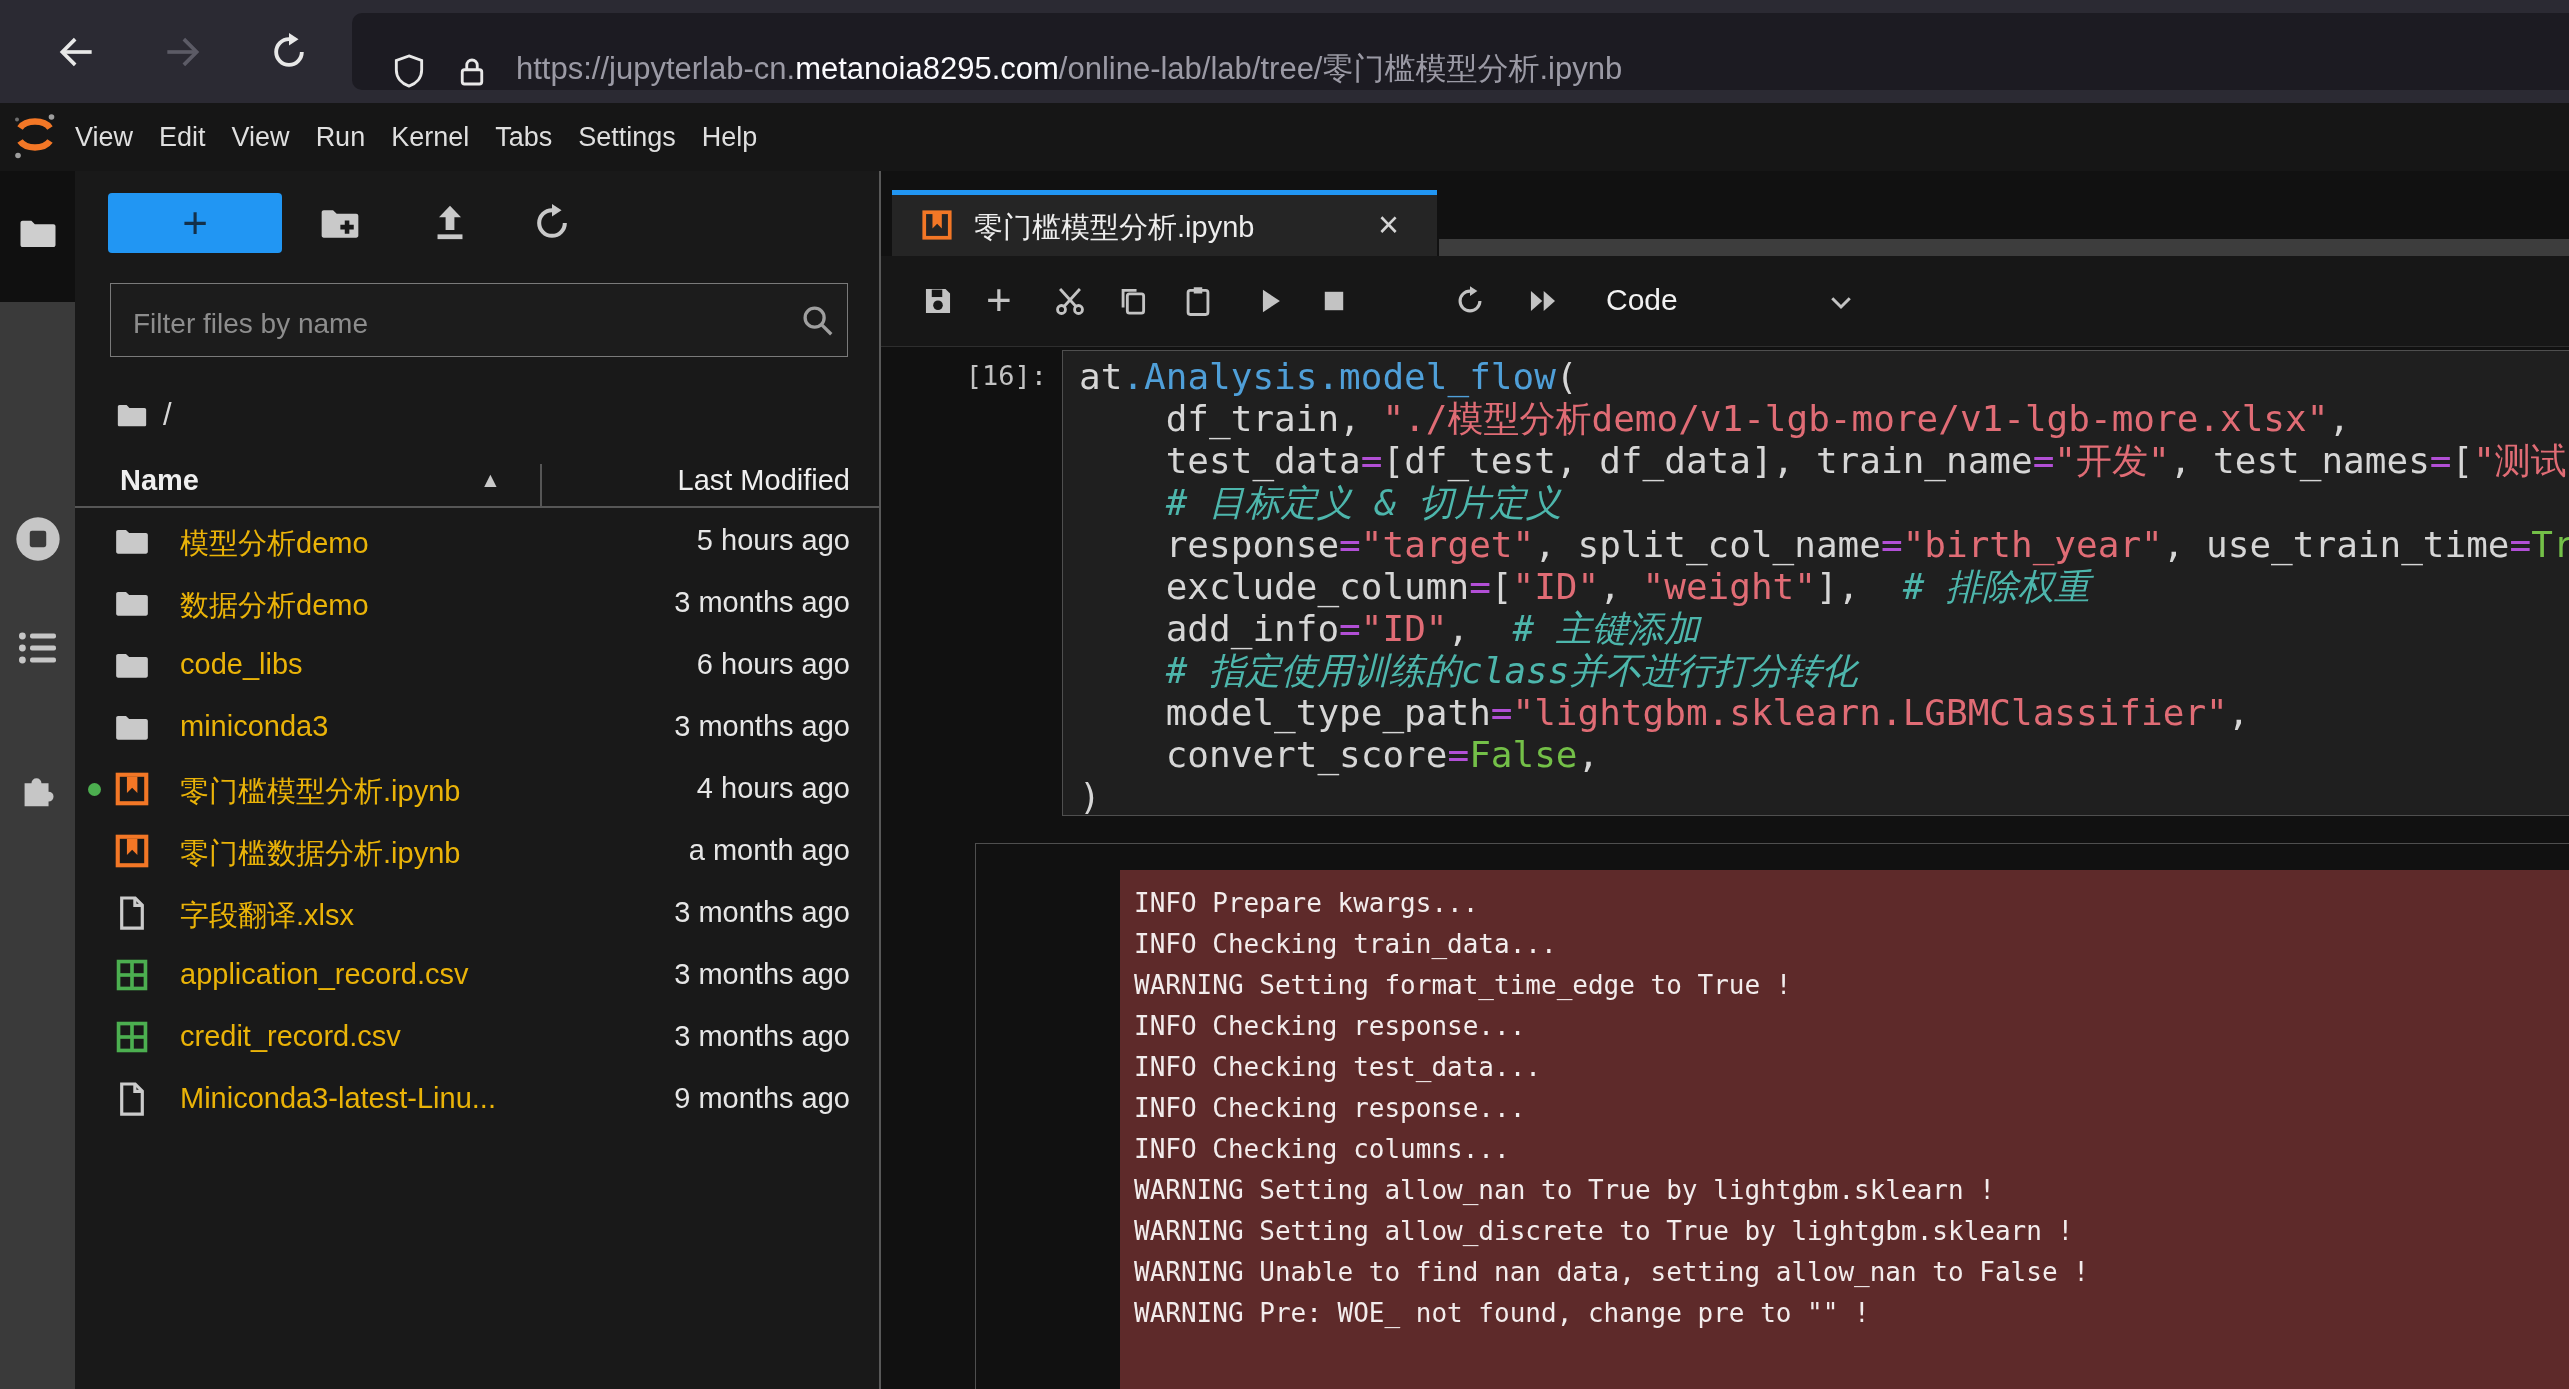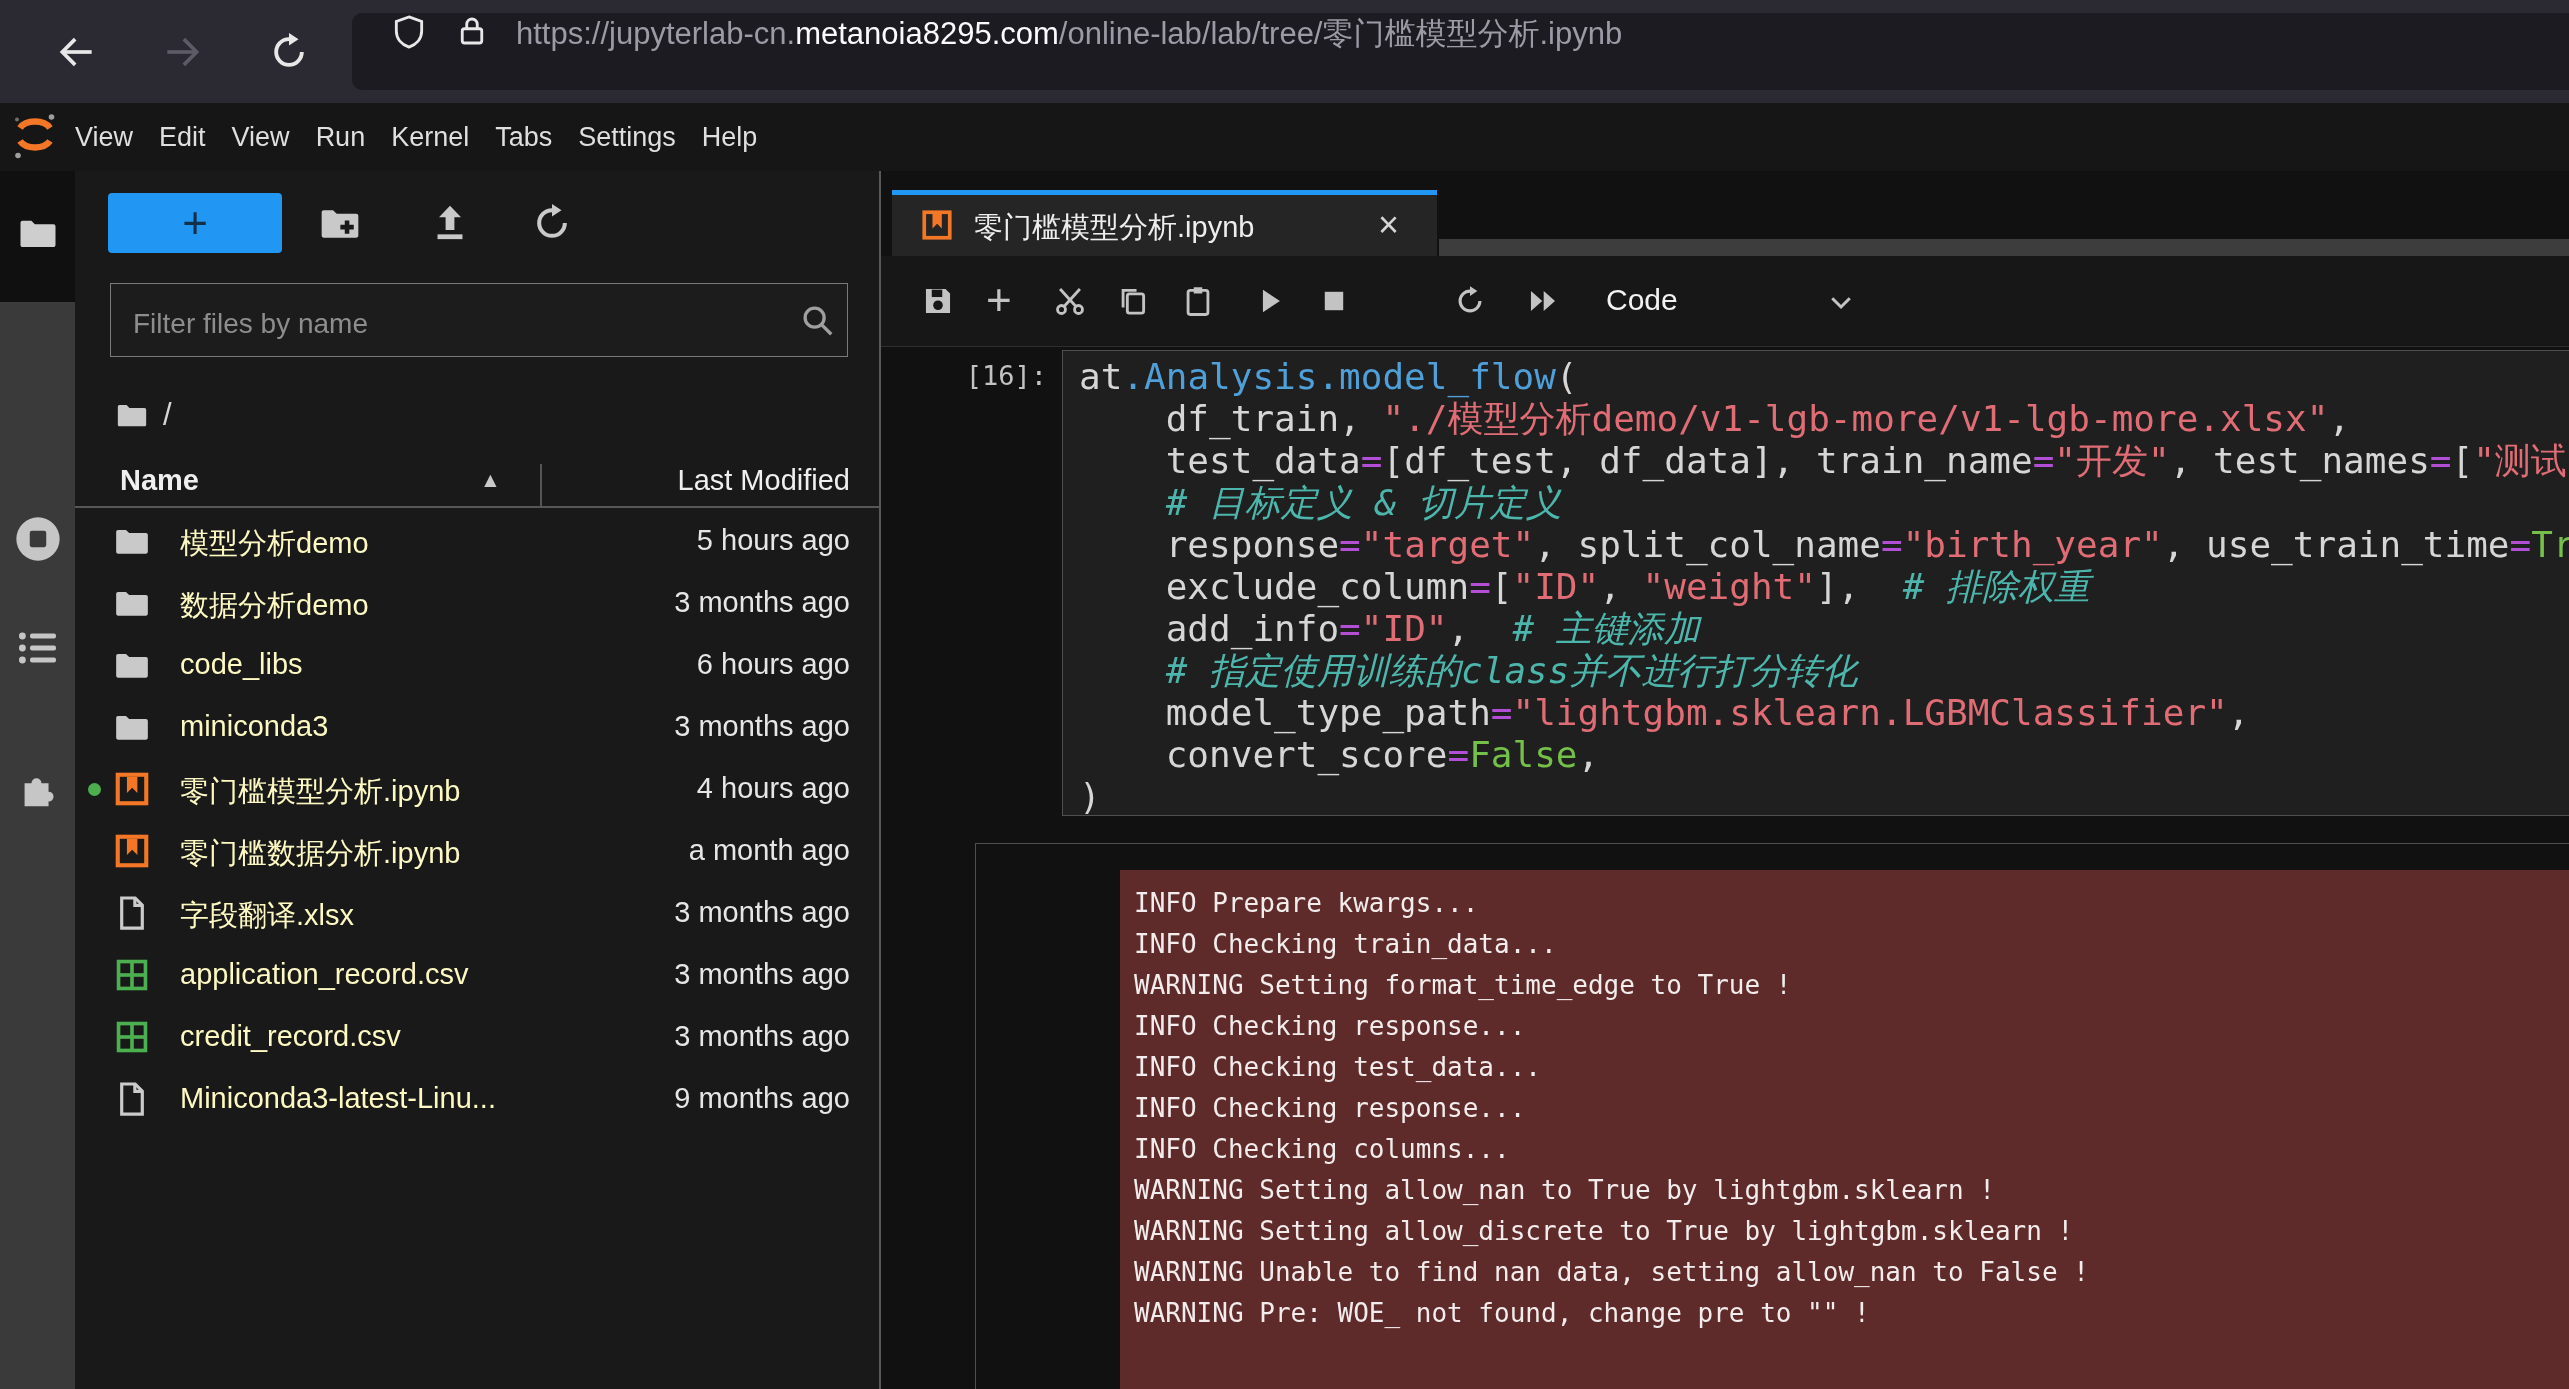--- a/index.html
+++ b/index.html
@@ -3,21 +3,21 @@
 <meta charset="utf-8">
 <style>
   html,body{margin:0;padding:0;background:#000;}
   #root{position:relative;width:2569px;height:1389px;overflow:hidden;background:#111;
         font-family:"Liberation Sans",sans-serif;color:#e0e0e0;}
   svg{display:block}
   
   .chrome{position:absolute;left:0;top:0;width:100%;height:103px;background:#2b2a33;}
   .navic{position:absolute;top:30px;width:44px;height:44px;}
   .urlbar{position:absolute;left:352px;top:13px;right:0;height:77px;background:#1c1b22;
-          border-radius:10px 0 0 10px;display:flex;align-items:flex-start;gap:26px;padding-left:38px;}
+          border-radius:10px 0 0 10px;display:flex;align-items:flex-end;gap:26px;padding-left:38px;}
   .urltext{font-size:31px;white-space:nowrap;}
   .url-dim{color:#9b9aa5;} .url-domain{color:#fbfbfe;}
   
   .menubar{position:absolute;left:0;top:103px;width:100%;height:68px;background:#161616;
            display:flex;align-items:center;}
   .logo{position:absolute;left:13px;top:8px;}
   .mitems{display:flex;gap:26px;margin-left:75px;font-size:27px;color:#dfdfdf;}
   .mitem{cursor:default;}
   
   .strip{position:absolute;left:0;top:171px;width:75px;bottom:0;background:#3a3a3a;}
@@ -39,21 +39,21 @@
   .crumb-slash{font-size:31px;color:#d6d6d6;}
   .fhdr{position:absolute;left:0;top:291px;width:100%;height:44px;border-bottom:2px solid #565656;}
   .fhdr .hname{position:absolute;left:45px;top:2px;font-size:29px;font-weight:bold;color:#efefef;}
   .fhdr .hsort{position:absolute;left:405px;top:6px;font-size:21px;color:#c9c9c9;}
   .fhdr .hdiv{position:absolute;left:465px;top:2px;width:2px;height:42px;background:#565656;}
   .fhdr .hmod{position:absolute;right:29px;top:2px;font-size:29px;color:#efefef;}
   .frows{position:absolute;left:0;top:339px;width:100%;}
   .frow{position:relative;height:62px;}
   .frow .dot{position:absolute;left:13px;top:25px;width:13px;height:13px;border-radius:50%;background:#4cae4f;}
   .frow .ficon{position:absolute;left:38px;top:12px;width:38px;height:38px;}
-  .frow .fname{position:absolute;left:105px;top:14px;font-size:29px;color:#fef9c3;white-space:nowrap;}
+  .frow .fname{position:absolute;left:105px;top:14px;font-size:29px;color:#eab308;white-space:nowrap;}
   .frow .fmod{position:absolute;right:29px;top:14px;font-size:29px;color:#e6e6e6;}
   
   .nb{position:absolute;left:879px;top:171px;right:0;bottom:0;background:#111;border-left:2px solid #585858;}
   .tabbar{position:absolute;left:0;top:19px;right:0;height:66px;background:#111;}
   .tabfill{position:absolute;left:558px;right:0;bottom:0;height:17px;background:#3d3d3d;}
   .tab{position:absolute;left:11px;top:0;width:545px;height:66px;background:#252525;
        border-top:5px solid #2196f3;box-sizing:border-box;}
   .tab .tic{position:absolute;left:28px;top:13px;width:34px;height:34px;}
   .tab .ttitle{position:absolute;left:82px;top:13px;font-size:29px;color:#eeeeee;white-space:nowrap;}
   .tab .tclose{position:absolute;right:38px;top:8px;font-size:36px;color:#d5d5d5;line-height:44px;}

